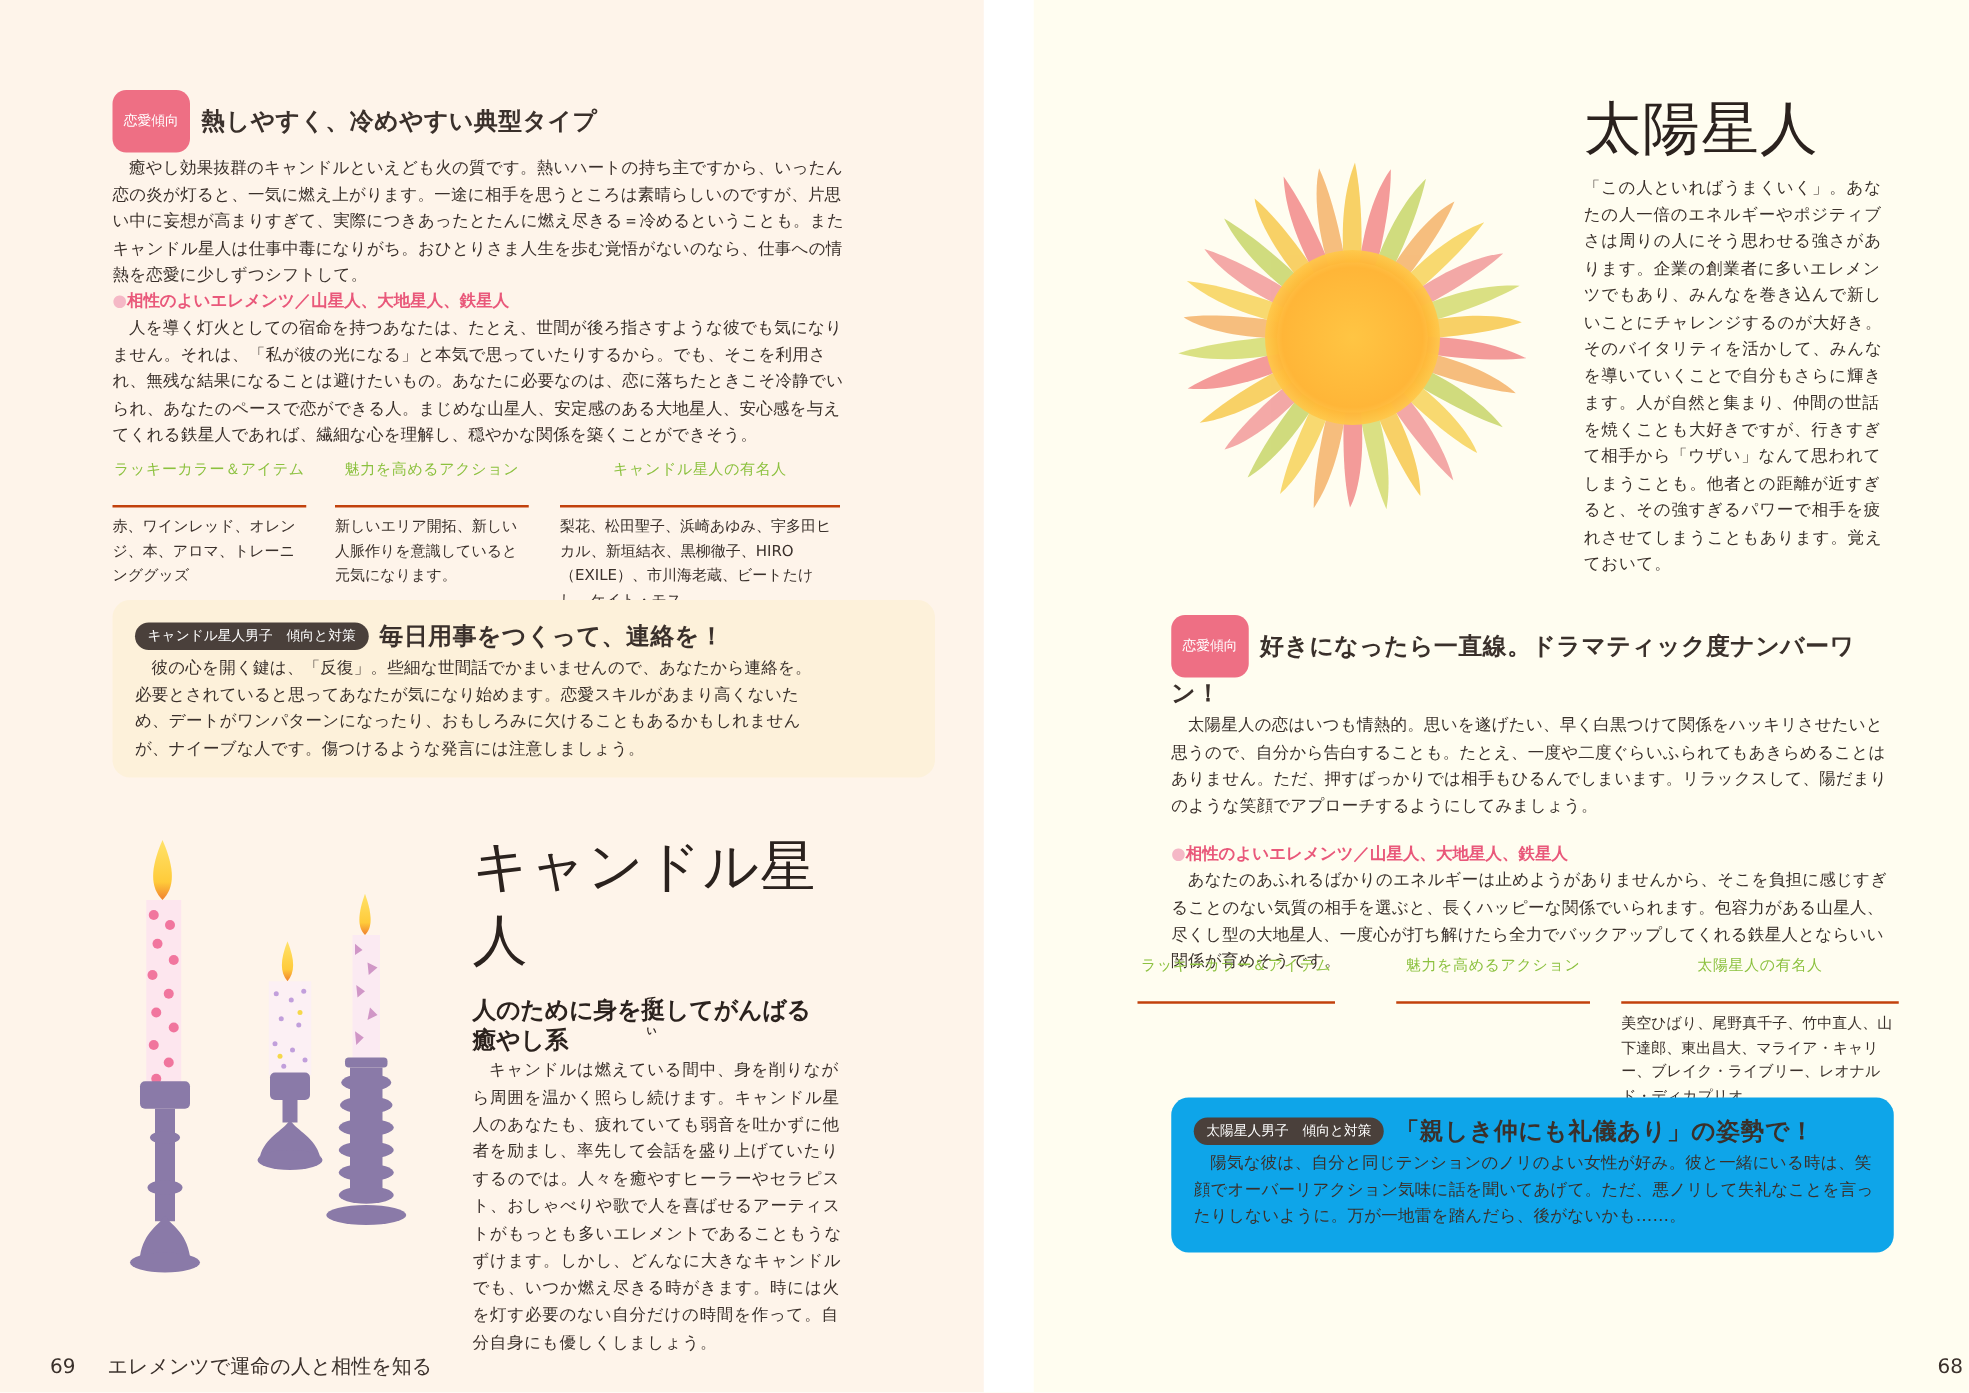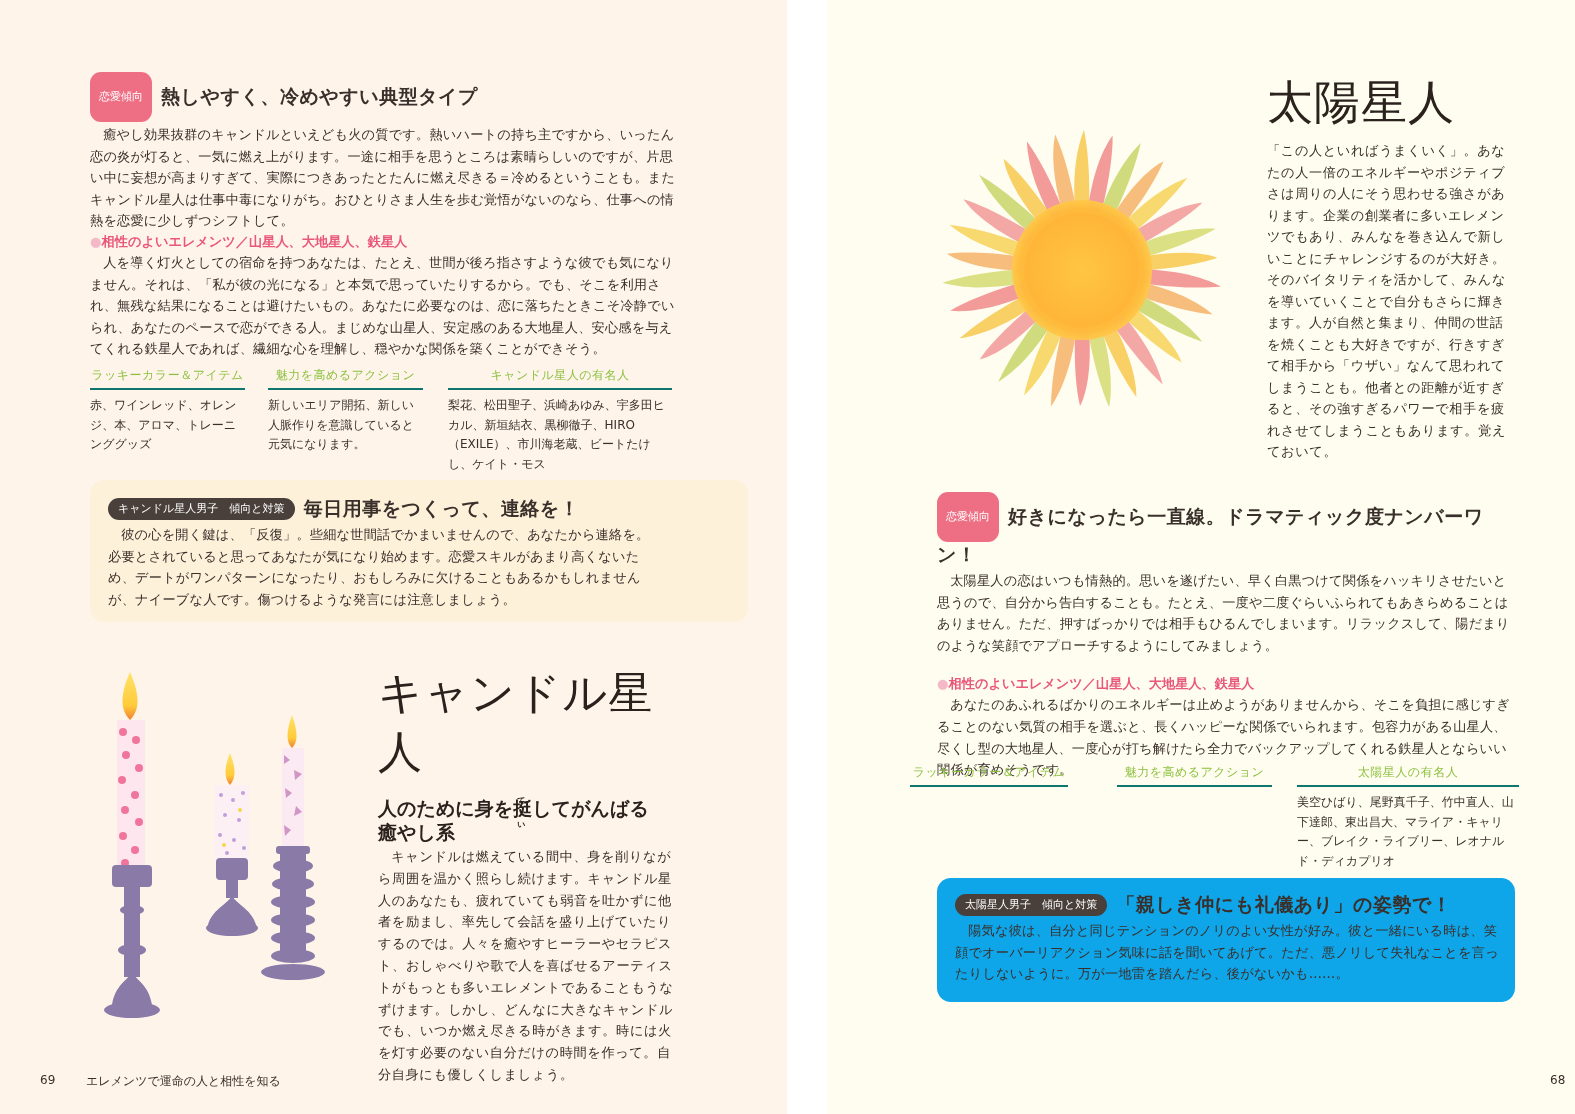--- a/index.html
+++ b/index.html
@@ -23,34 +23,34 @@
   .pill-dark {
     display:inline-block; background:#4a403b; color:#fff; font-size:11px;
     padding:3px 10px; border-radius:12px; vertical-align:middle; line-height:16px;
   }
   .section-heading { font-size:19px; font-weight:bold; vertical-align:middle; margin-left:4px; letter-spacing:0.5px; }
   .compat { color:#e9587a; font-weight:bold; font-size:13.2px; line-height:20px; }
   .compat-dot { color:#f5b8c6; }
 
   .info-col { position:absolute; }
   .info-head {
-    color:#8cc13f; font-size:12px; text-align:center; padding-bottom:4px;
-    border-bottom:2px solid #0f766e; margin-bottom:6px; letter-spacing:0.5px;
+    color:#8cc13f; font-size:12px; text-align:center; padding-bottom:20px;
+    border-bottom:2px solid #c2410c; margin-bottom:6px; letter-spacing:0.5px;
   }
   .info-body { font-size:12px; line-height:19.5px; }
 
   .box {
     position:absolute; border-radius:14px; background:#fdf1da;
   }
   .right .box { background:#0ea5e9; }
 
   .big-title { font-size:44px; letter-spacing:1px; color:#2b221e; }
   .sub-title { font-size:19px; font-weight:bold; line-height:24px; color:#2b221e; }
   .ruby-text { position:absolute; font-size:8px; top:-8px; left:4px; }
-  .folio { font-size:12px; color:#3a302b; }
+  .folio { font-size:16px; color:#3a302b;margin-top:10px; }
 </style>
 </head>
 <body>
 
 <div class="page page-left">
 
   <div class="abs" style="left:90px; top:72px; width:586px;">
     <div style="margin-bottom:2px;">
       <span class="pill-pink">恋愛傾向</span>
       <span class="section-heading">熱しやすく、冷めやすい典型タイプ</span>

